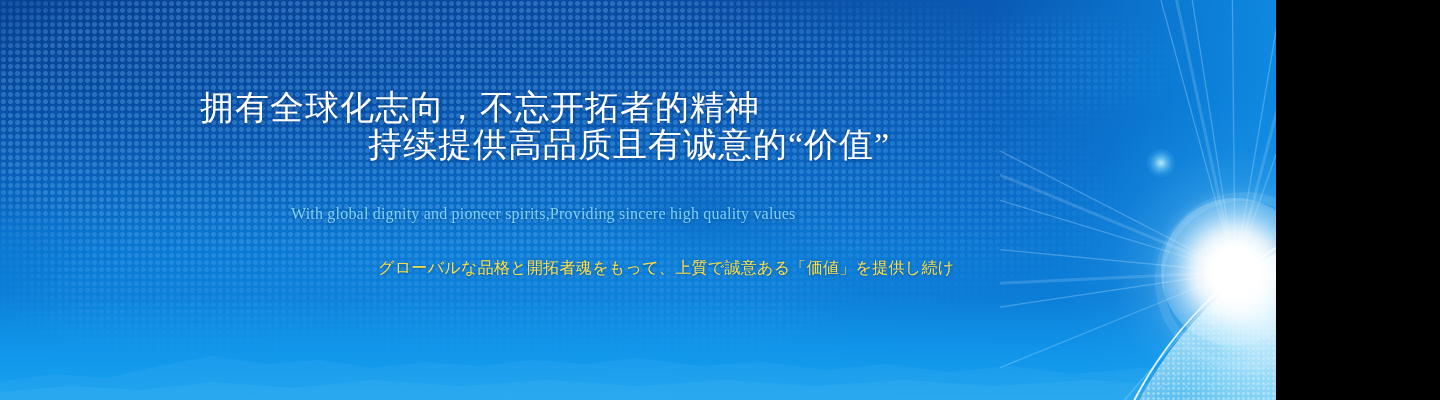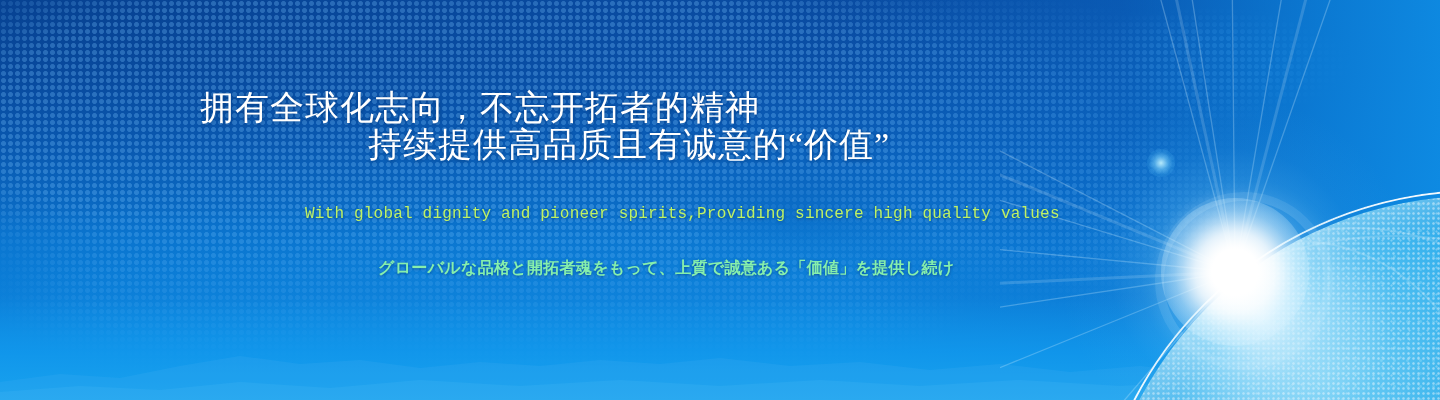--- a/index.html
+++ b/index.html
@@ -4,21 +4,21 @@
 <title>Corporate Hero Banner</title>
 <style>
   html, body {
     margin: 0;
     padding: 0;
     background: #000;
   }
 
   #banner {
     position: relative;
-    width: 1440px;
+    width: 1276px;
     height: 400px;
     overflow: hidden;
     font-family: "Liberation Sans", sans-serif;
     background-color: #0a4fa8;
     user-select: none;
   }
 
   
   .layer {
     position: absolute;
@@ -275,39 +275,39 @@
     line-height: 1;
     letter-spacing: 1px;
     white-space: nowrap;
     text-shadow: 0 1px 4px rgba(2,40,95,0.55);
   }
   #headline-line1 { left: 200px; top: 91px; }
   #headline-line2 { left: 368px; top: 128px; }
 
   #subtitle-en {
     position: absolute;
-    left: 305px;
+    left: 291px;
     top: 206px;
-    color: #bef264;
-    font-family: Liberation Mono, monospace;
+    color: #7dd3fc;
+    font-family: Liberation Serif, serif;
     font-size: 16px;
     line-height: 1;
     letter-spacing: 0.2px;
     white-space: nowrap;
     text-shadow: 0 1px 3px rgba(2,40,95,0.5);
   }
 
   #subtitle-ja {
     position: absolute;
     left: 378px;
     top: 260px;
-    color: #86efac;
+    color: #fde047;
     font-family: "DejaVu Sans", "Liberation Sans", sans-serif;
     font-size: 16px;
-    font-weight: bold;
+    font-weight: normal;
     line-height: 1;
     letter-spacing: 0.3px;
     white-space: nowrap;
     text-shadow: 0 1px 3px rgba(2,40,95,0.5);
   }
 </style>
 </head>
 <body>
 
 <div id="banner">

